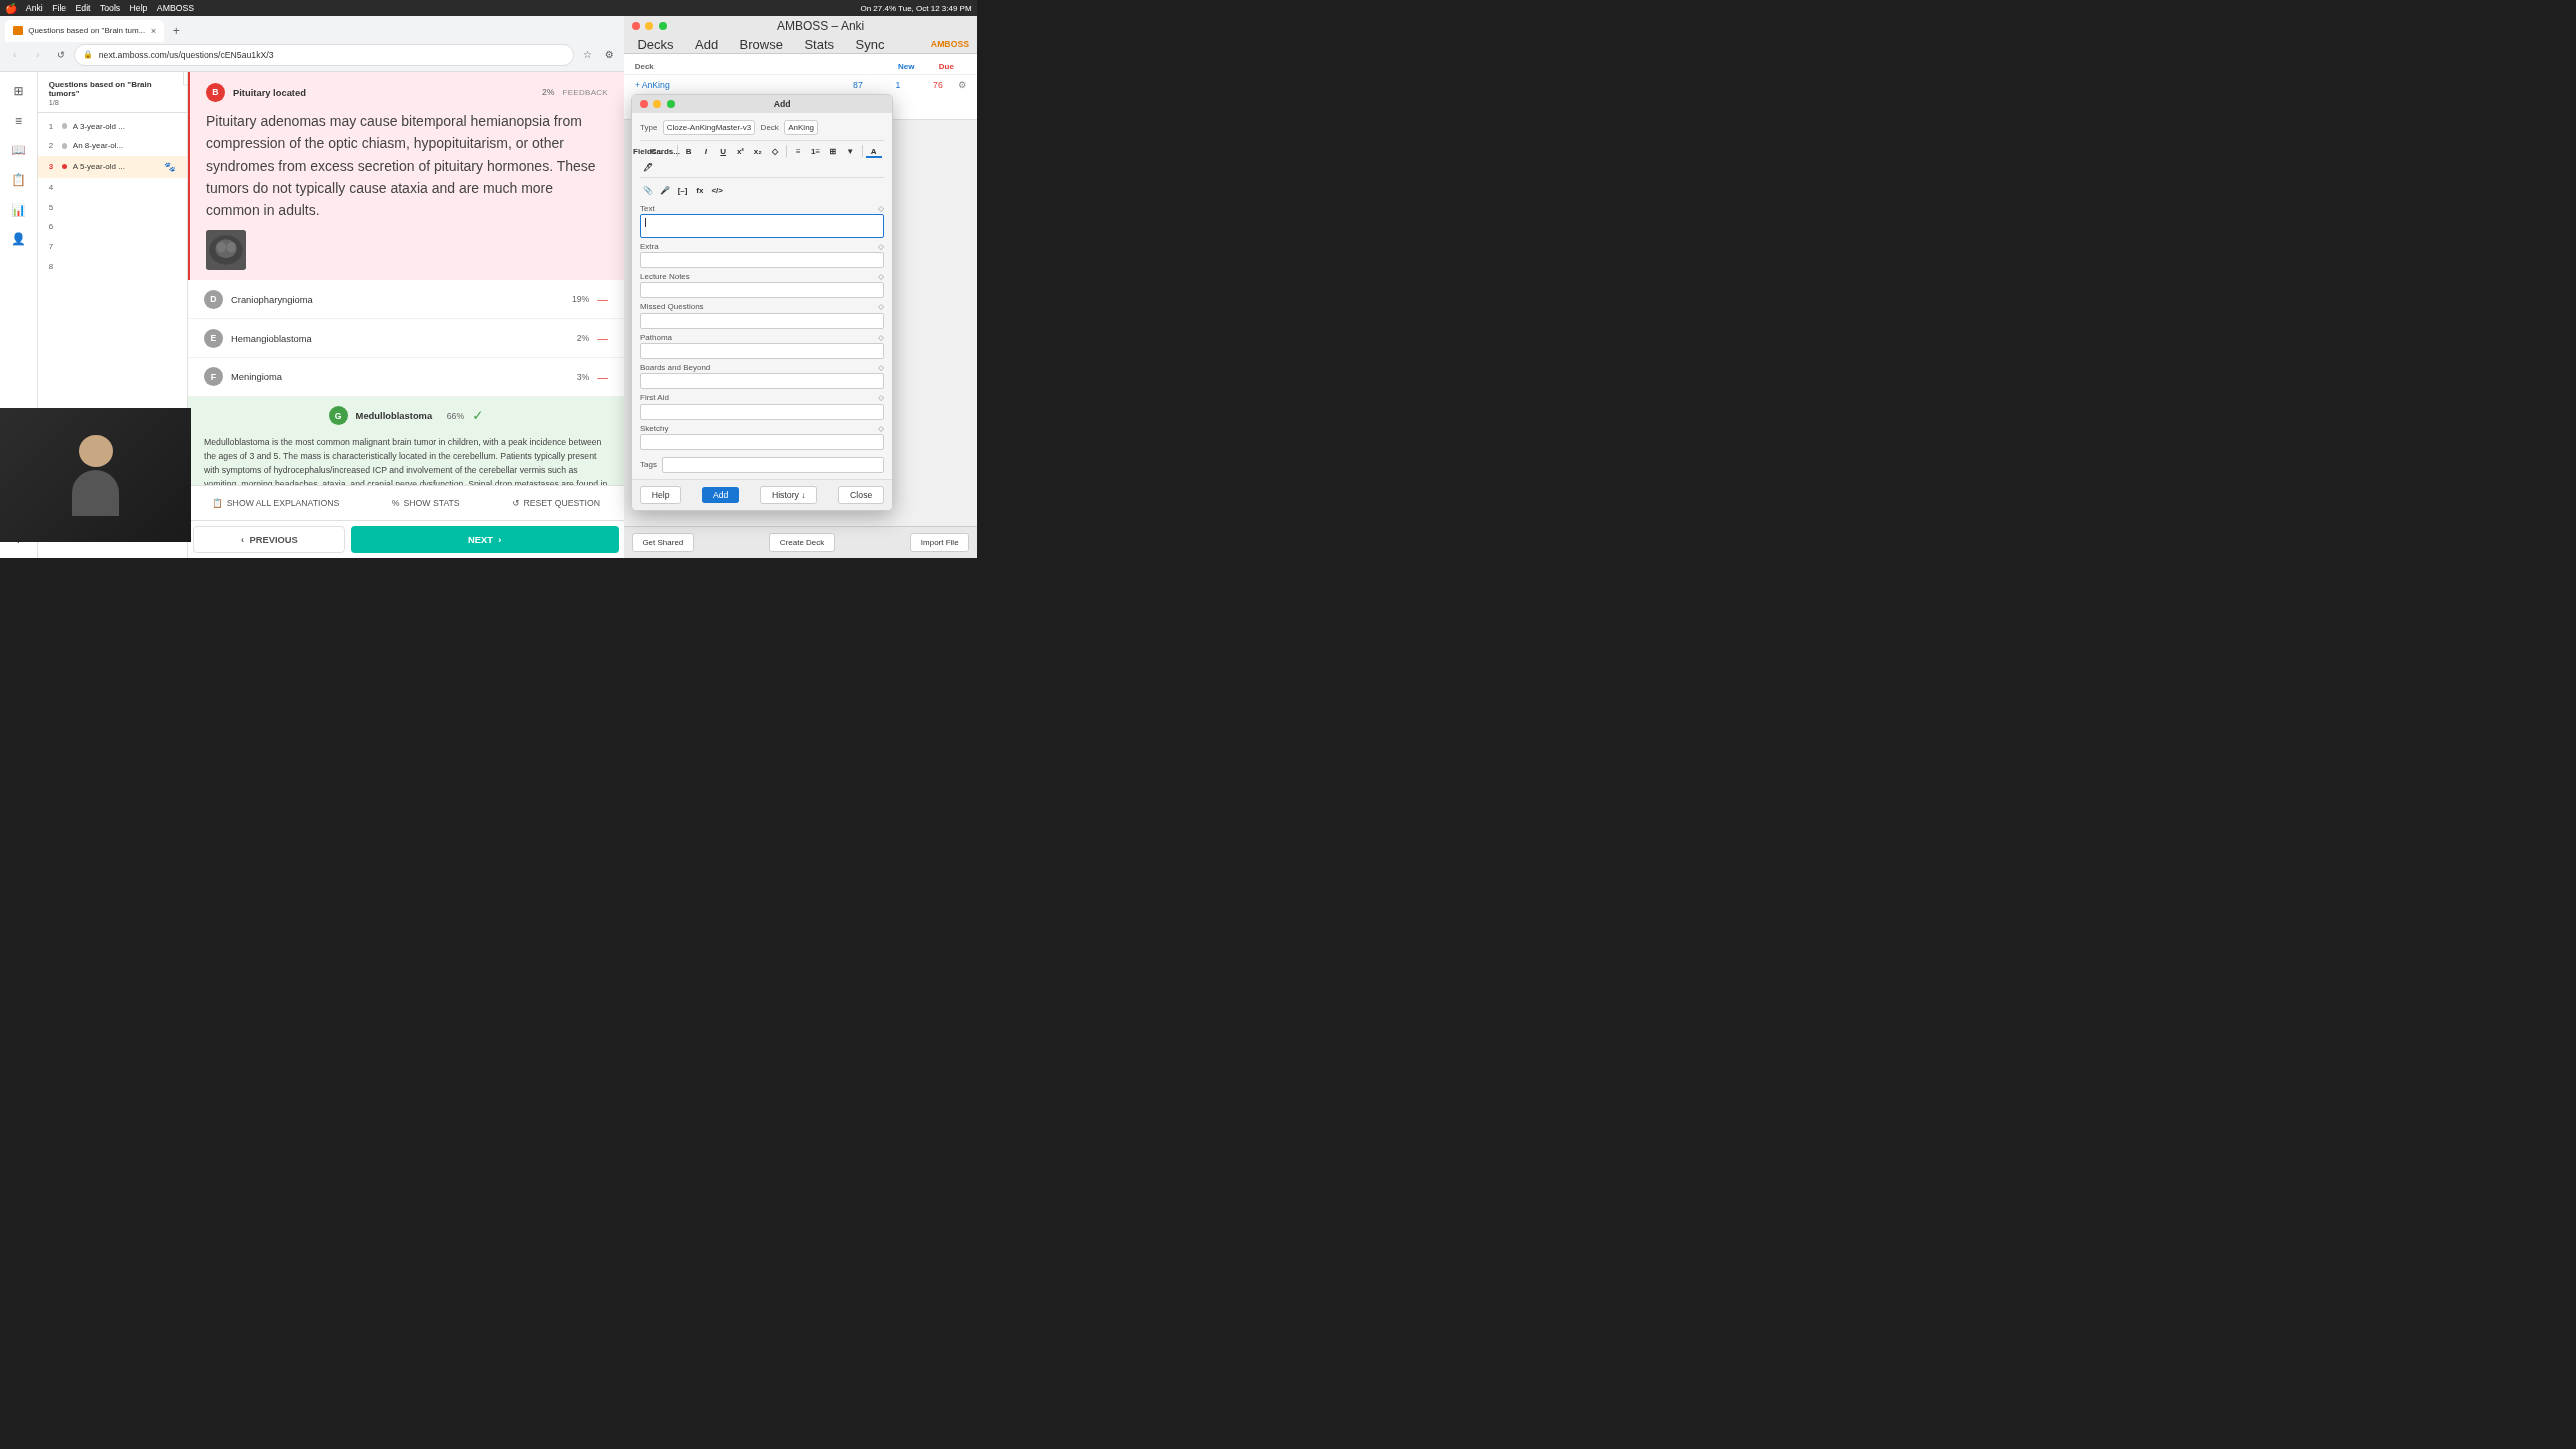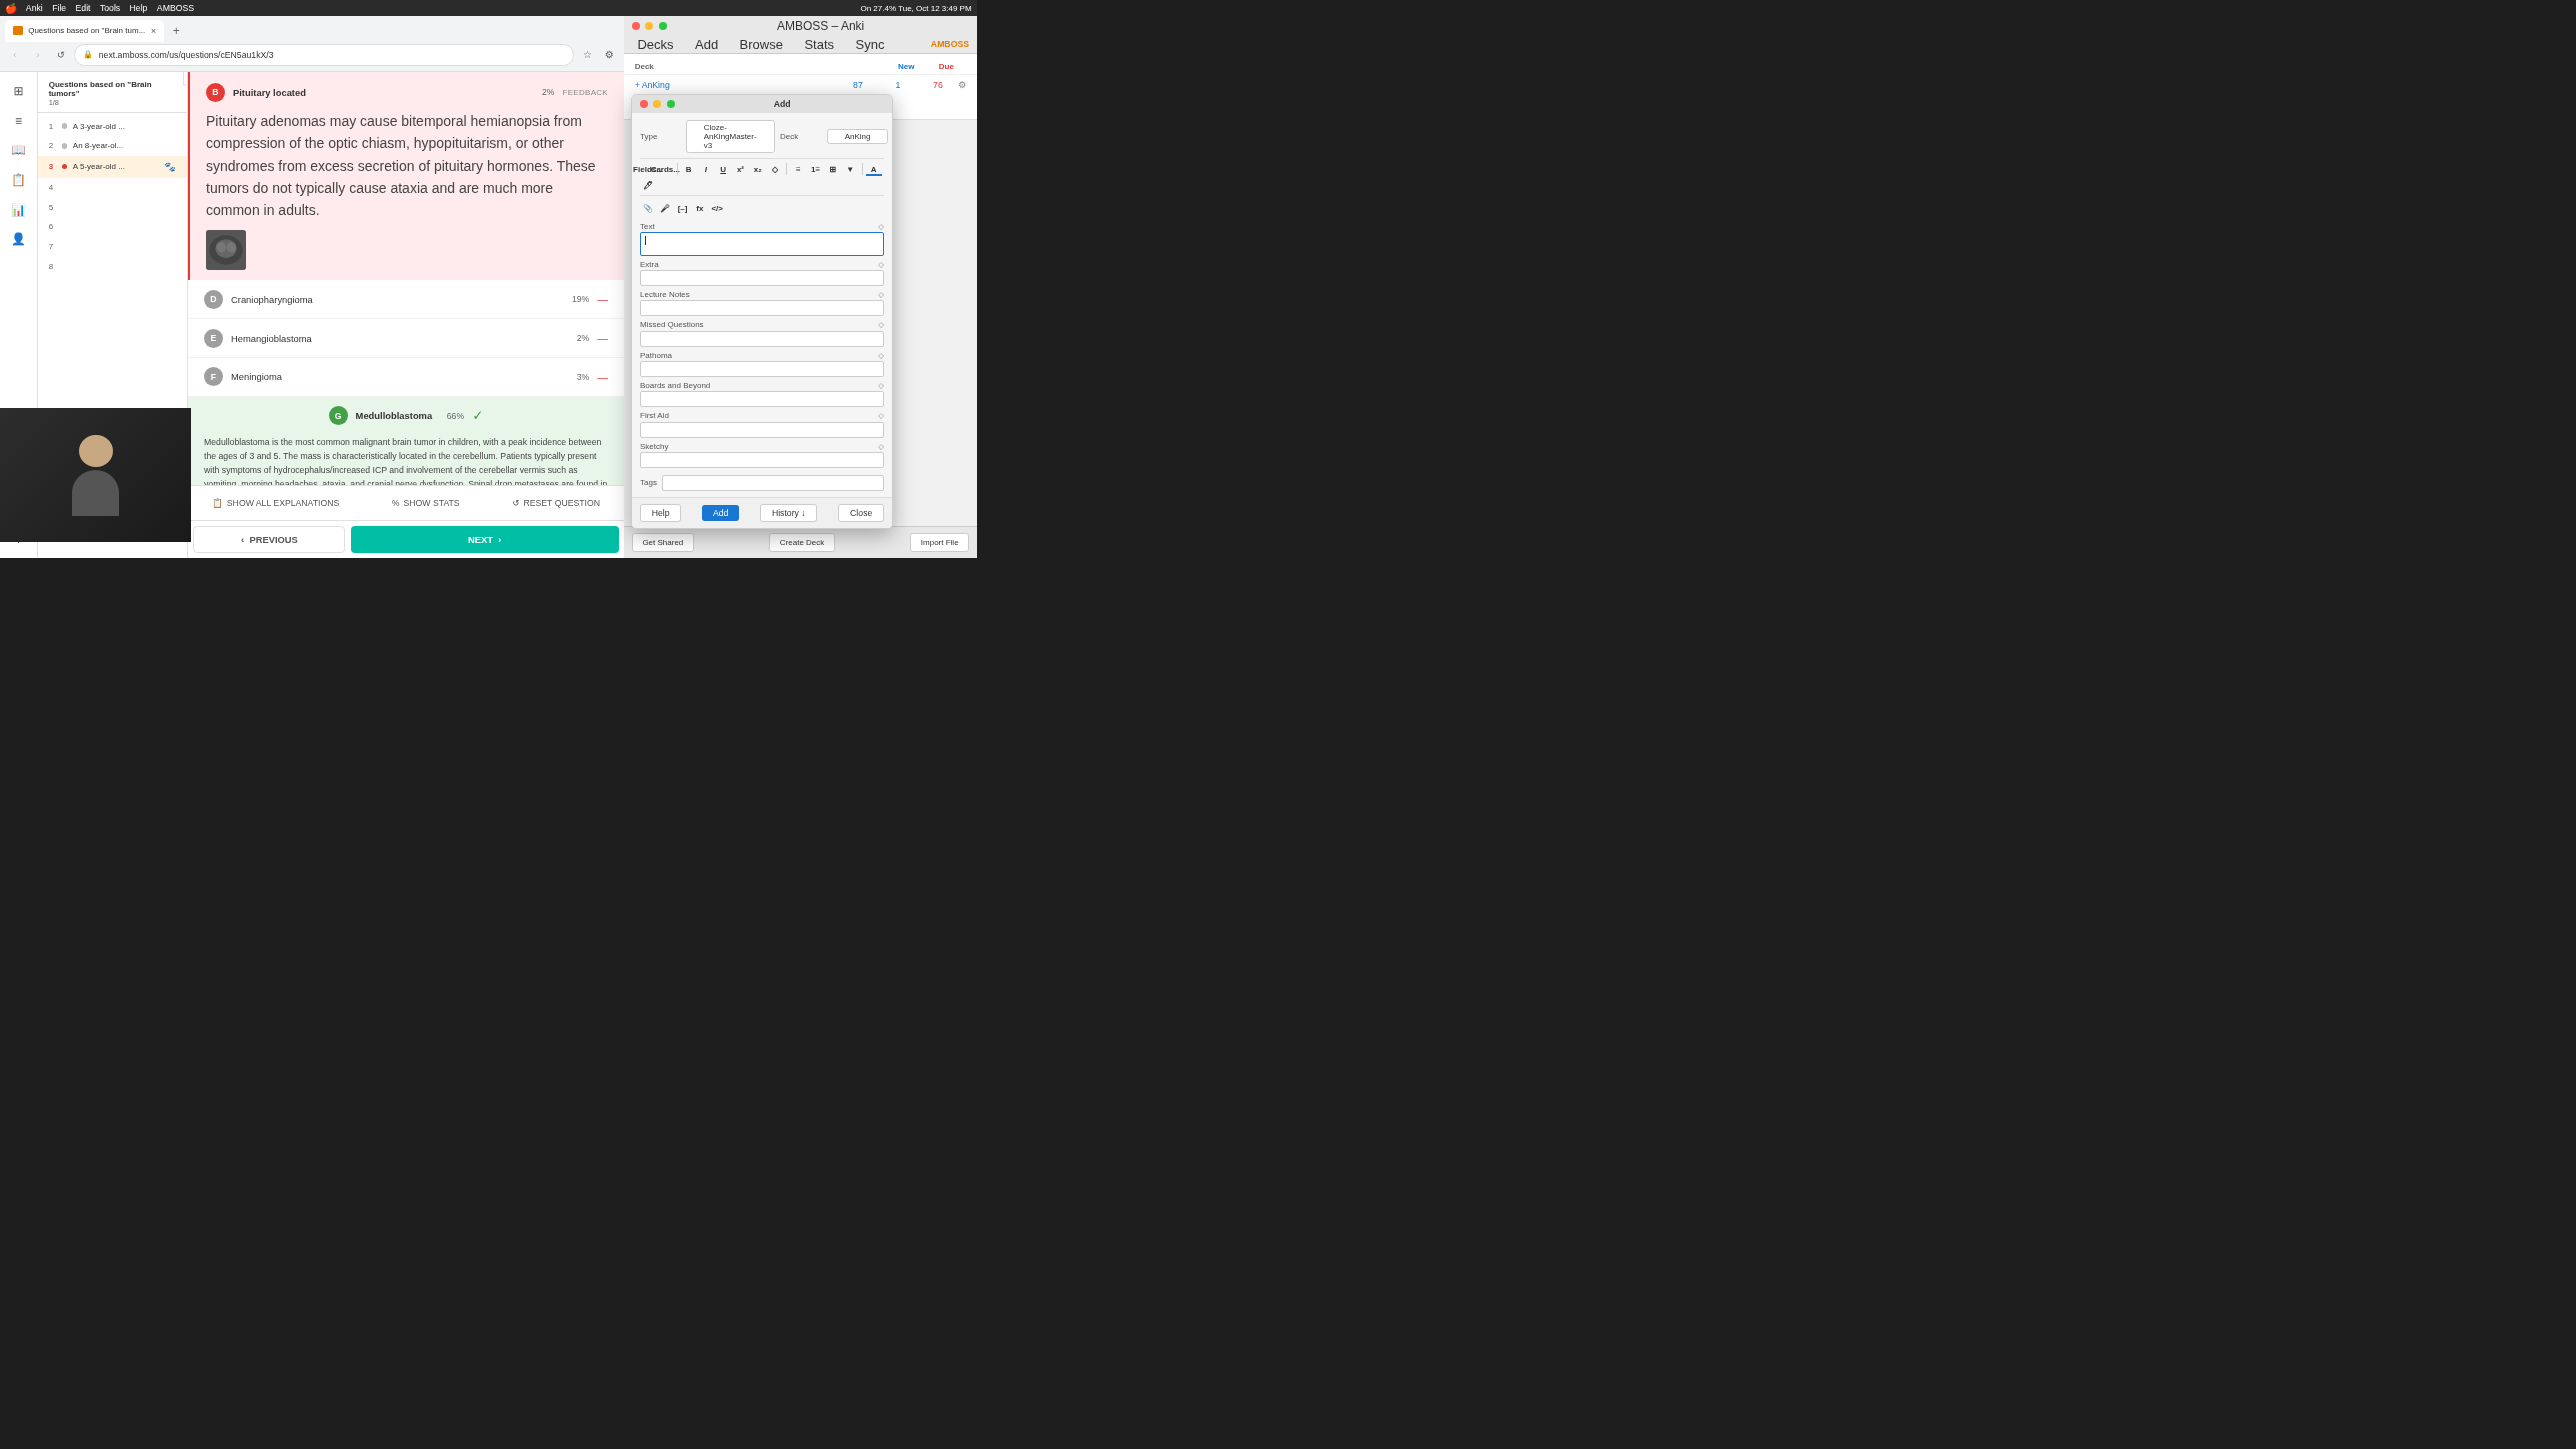--- a/index.html
+++ b/index.html
@@ -569,25 +569,24 @@
 
     .type-label, .deck-label {
       font-size: 8px;
       color: #555;
     }
 
     .type-selector, .deck-selector {
       background: #fff;
       border: 0.7px solid #ccc;
       border-radius: 2.7px;
-      padding: 2px 17px;
+      padding: 2px 3px;
       font-size: 8px;
       color: #333;
       cursor: pointer;
-      margin-left: 23px;
     }
 
     
     .editor-toolbar {
       display: flex;
       align-items: center;
       gap: 1.3px;
       padding: 2.7px 0;
       border-top: 0.7px solid #ddd;
       border-bottom: 0.7px solid #ddd;

